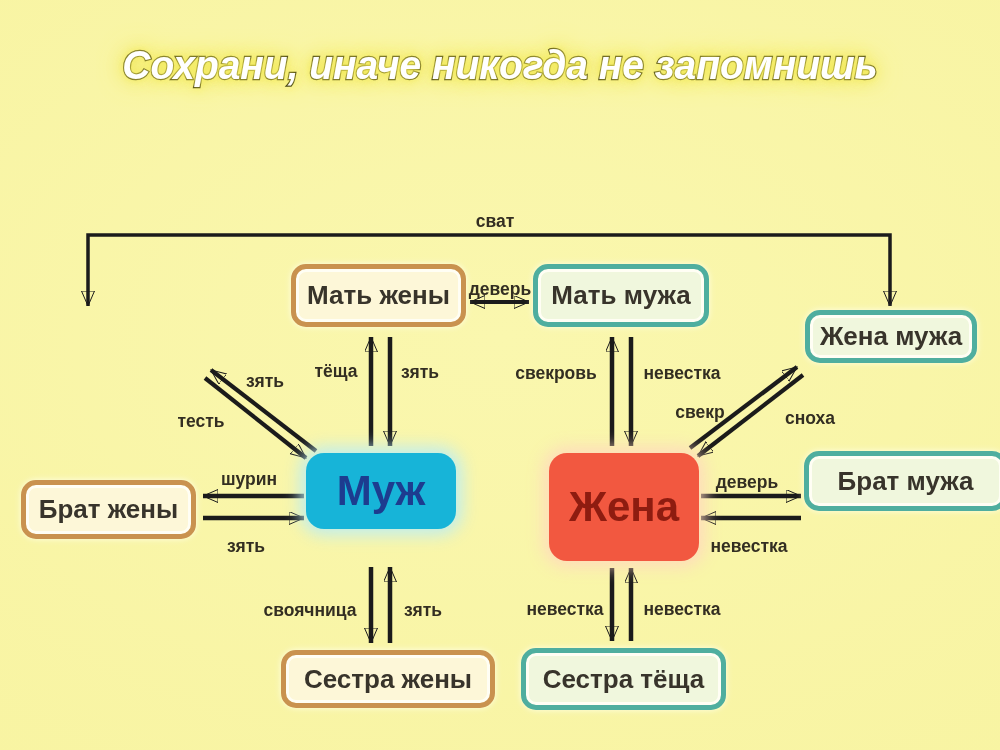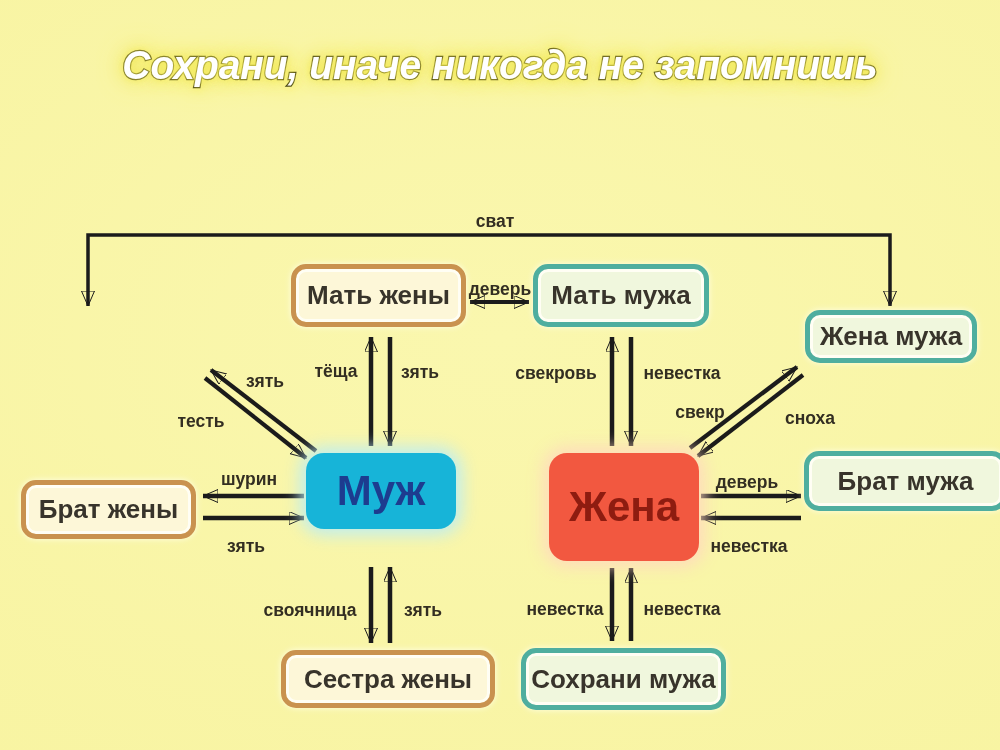--- a/index.html
+++ b/index.html
@@ -88,21 +88,21 @@
   <div class="node spouse wife" style="left:549px;top:453px;width:150px;height:108px">
     <span>Жена</span>
   </div>
   <div class="node frame teal" style="left:804px;top:451px;width:203px;height:60px">
     <span>Брат мужа</span>
   </div>
   <div class="node frame orange" style="left:281px;top:650px;width:214px;height:58px">
     <span>Сестра жены</span>
   </div>
   <div class="node frame teal" style="left:521px;top:648px;width:205px;height:62px">
-    <span>Сохрани мужа</span>
+    <span>Сестра тёща</span>
   </div>
 
   <div class="elabel" style="left:495px;top:213px">сват</div>
   <div class="elabel" style="left:500px;top:281px">деверь</div>
   <div class="elabel" style="left:336px;top:363px">тёща</div>
   <div class="elabel" style="left:420px;top:364px">зять</div>
   <div class="elabel" style="left:556px;top:365px">свекровь</div>
   <div class="elabel" style="left:682px;top:365px">невестка</div>
   <div class="elabel" style="left:265px;top:373px">зять</div>
   <div class="elabel" style="left:201px;top:413px">тесть</div>

